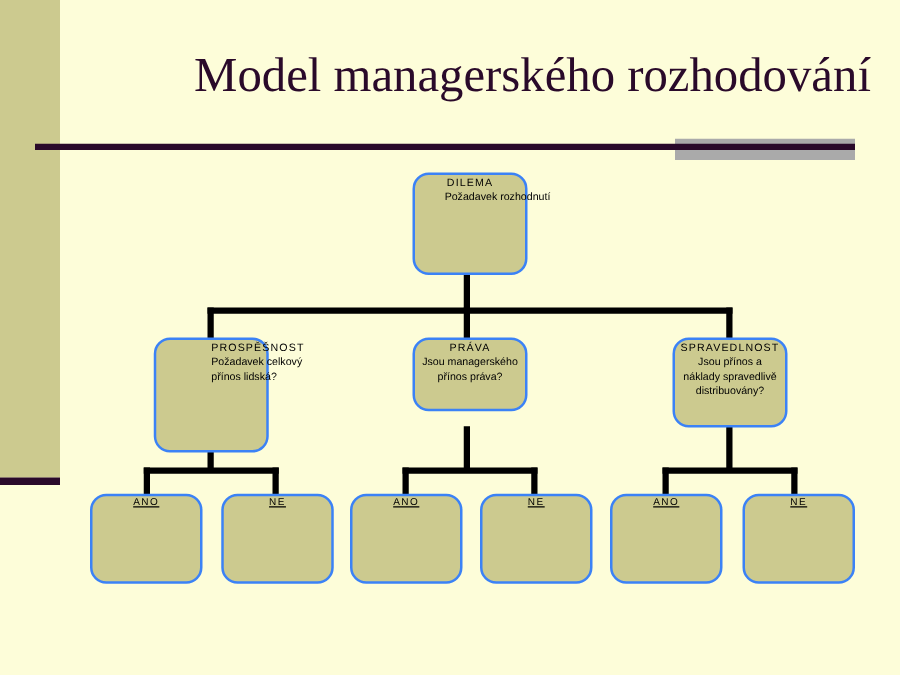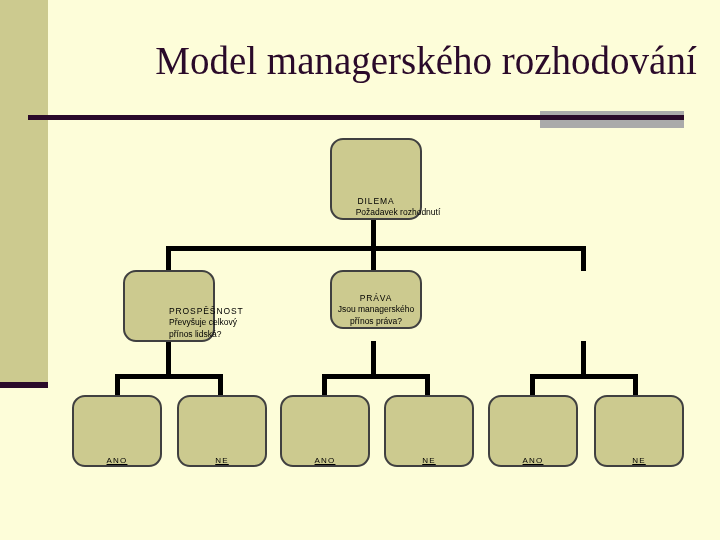--- a/index.html
+++ b/index.html
@@ -77,24 +77,24 @@
   .conn {
     position: absolute;
     background: #000000;
   }
 
   
   .box {
     position: absolute;
     box-sizing: border-box;
     background: #ccca8f;
-    border: 2px solid #404040;
+    border: 2px solid #3b82f6;
     border-radius: 13px;
     display: flex;
-    align-items: flex-end;
+    align-items: flex-start;
     justify-content: center;
     text-align: center;
   }
   .box-inner {
     width: 100%;
     padding: 0 1px;
     color: #000000;
   }
   .box-title {
     display: block;
@@ -159,36 +159,44 @@
   <div class="conn" style="left:530px; top:374px; width:5px; height:22px;"></div>
   <div class="conn" style="left:633px; top:374px; width:5px; height:22px;"></div>
 
   <div class="box box-dilemma" style="left:330px; top:138px; width:92px; height:82px;">
     <div class="box-inner">
       <span class="box-title">DILEMA</span>
       <span class="box-desc">Požadavek rozhodnutí</span>
     </div>
   </div>
 
-  <div class="box" style="left:123px; top:270px; width:92px; height:72px;padding-left:44px;">
+  <div class="box" style="left:123px; top:270px; width:92px; height:92px;padding-left:44px;">
     <div class="box-inner">
       <span class="box-title">PROSPĚŠNOST</span>
-      <span class="box-desc">Převyšuje celkový</span>
+      <span class="box-desc">Požadavek celkový</span>
       <span class="box-desc">přínos lidská?</span>
     </div>
   </div>
 
   <div class="box" style="left:330px; top:270px; width:92px; height:59px;">
     <div class="box-inner">
       <span class="box-title">PRÁVA</span>
       <span class="box-desc">Jsou managerského</span>
       <span class="box-desc">přínos práva?</span>
     </div>
   </div>
 
+  <div class="box" style="left:538px; top:270px; width:92px; height:72px;">
+    <div class="box-inner">
+      <span class="box-title">SPRAVEDLNOST</span>
+      <span class="box-desc">Jsou přínos a</span>
+      <span class="box-desc">náklady spravedlivě</span>
+      <span class="box-desc">distribuovány?</span>
+    </div>
+  </div>
 
   <div class="box" style="left:72px; top:395px; width:90px; height:72px;">
     <span class="leaf-label">ANO</span>
   </div>
   <div class="box" style="left:177px; top:395px; width:90px; height:72px;">
     <span class="leaf-label">NE</span>
   </div>
   <div class="box" style="left:280px; top:395px; width:90px; height:72px;">
     <span class="leaf-label">ANO</span>
   </div>

